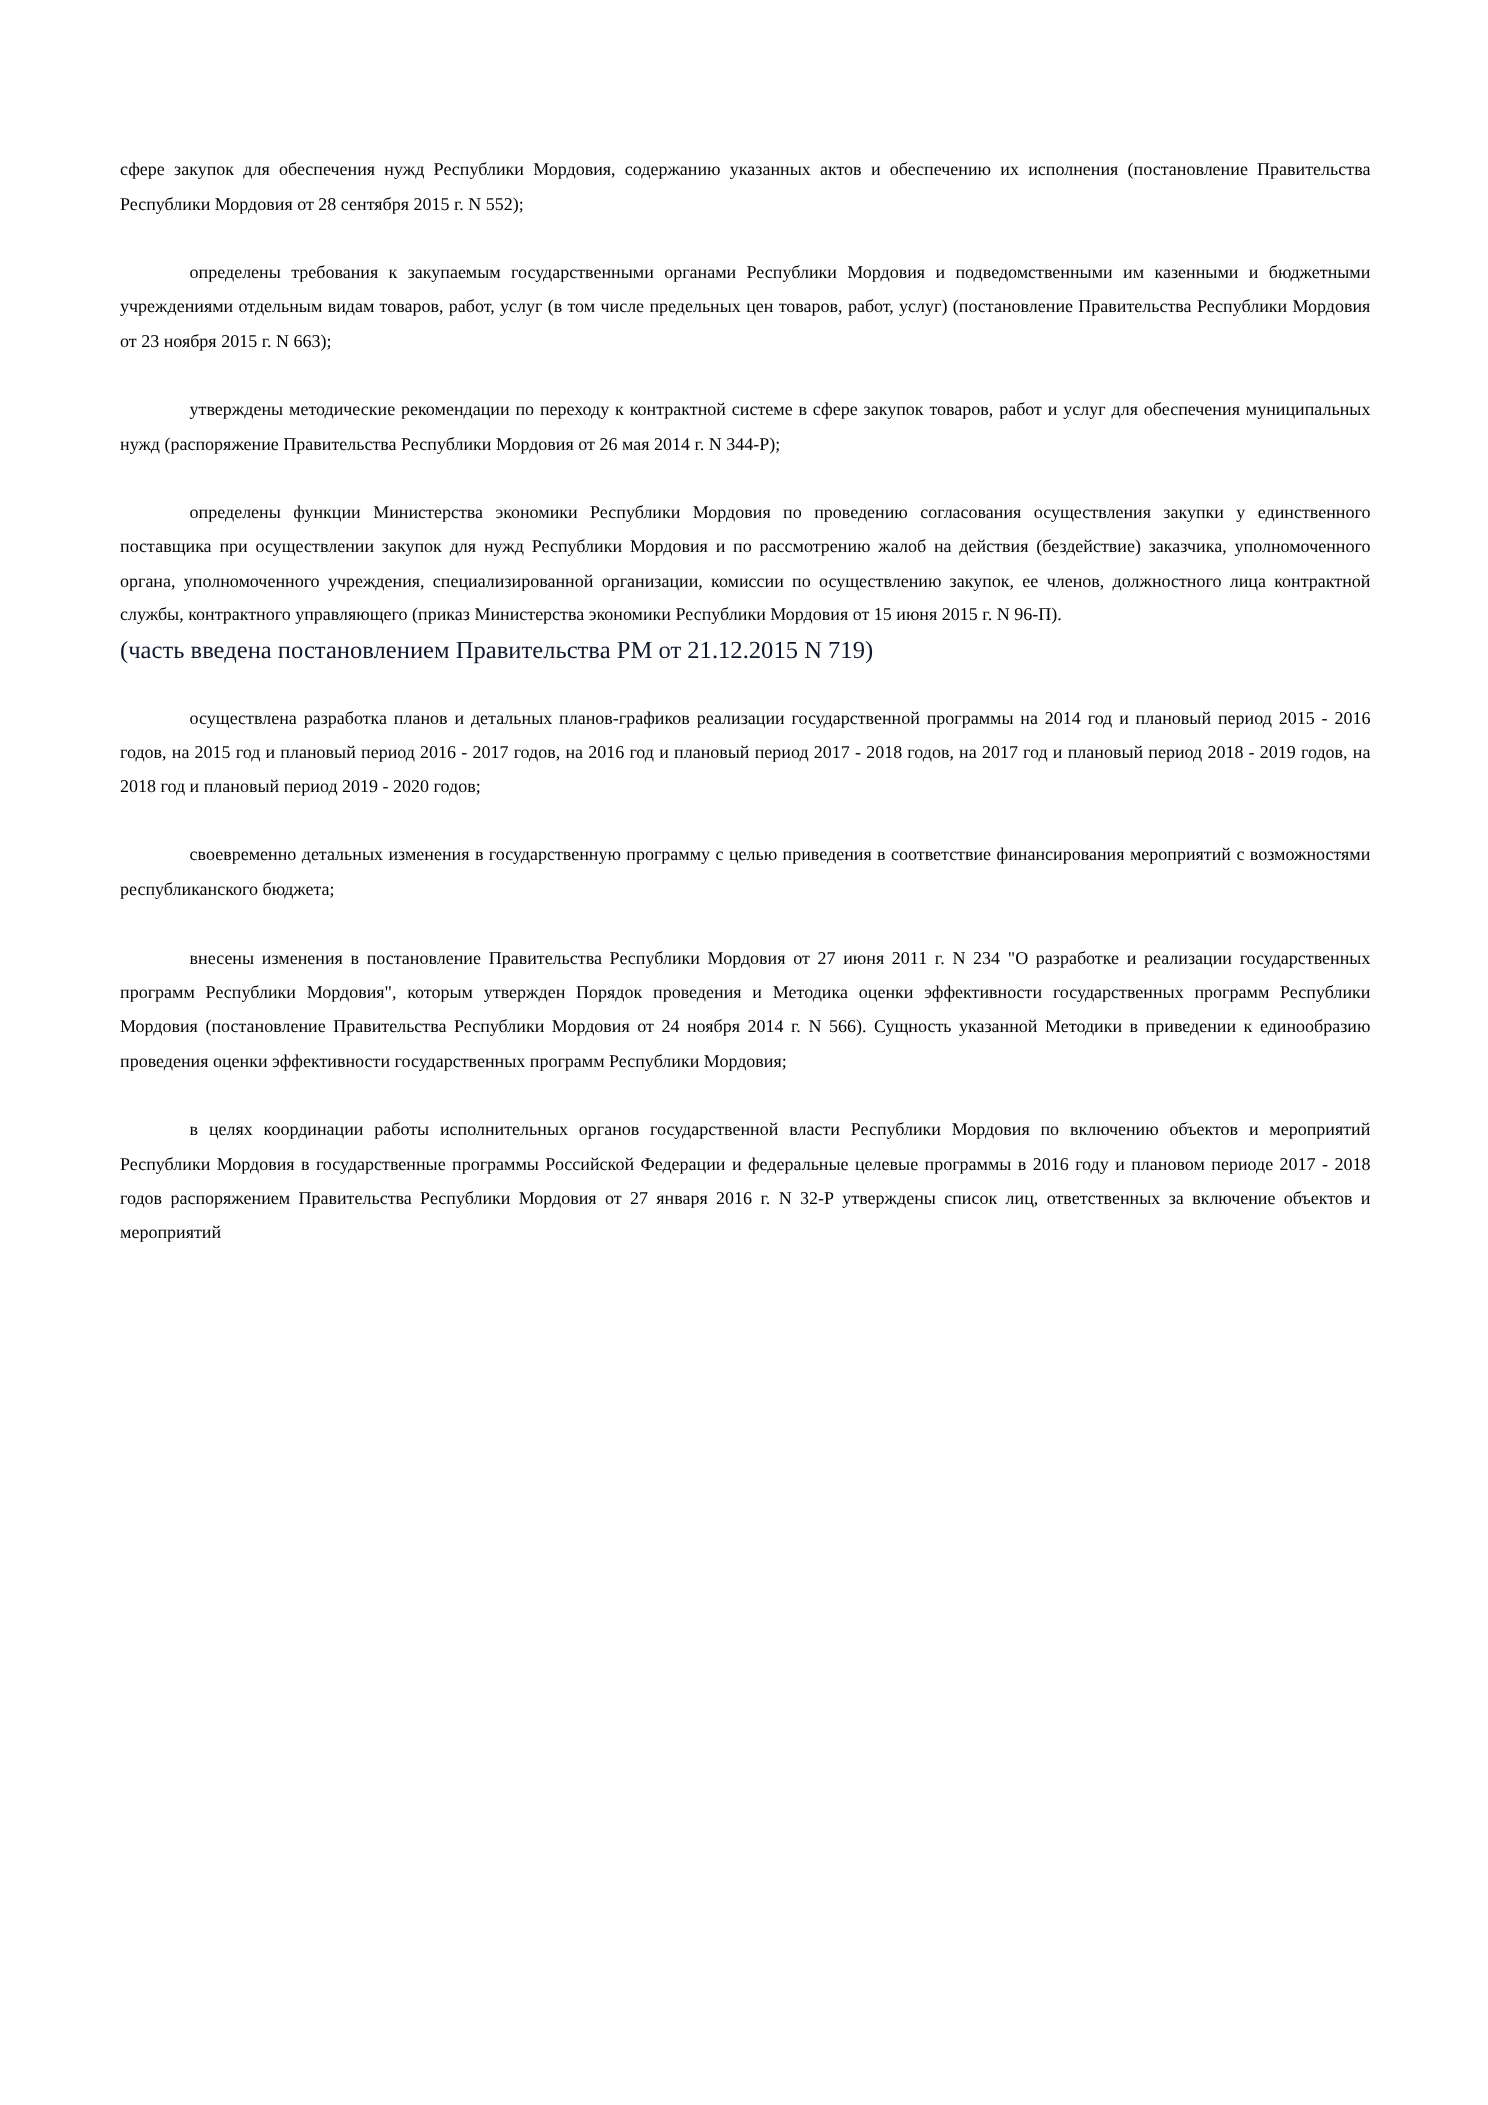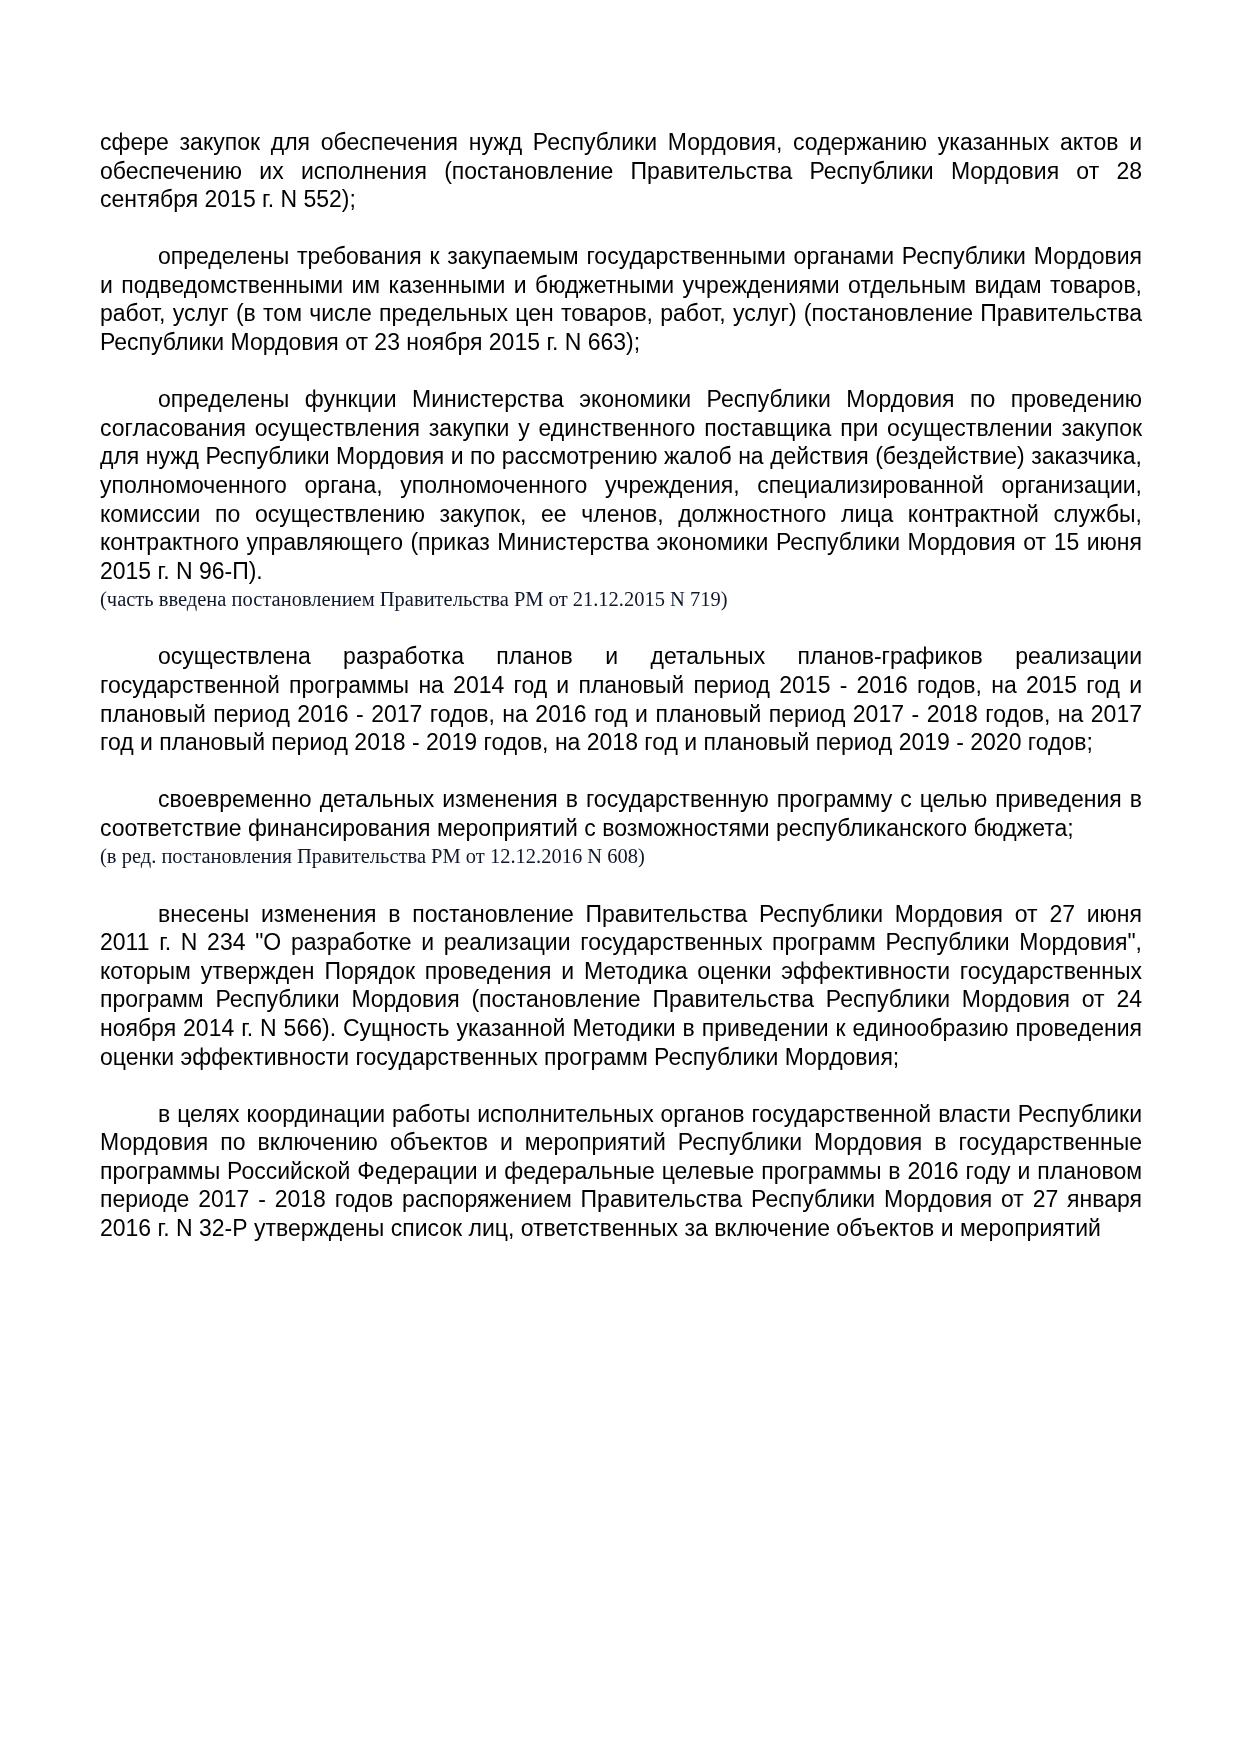--- a/index.html
+++ b/index.html
@@ -17,22 +17,22 @@
     box-sizing: border-box;
     overflow: hidden;
   }
   .content {
     position: absolute;
     left: 100px;
     top: 128px;
     width: 1042px;
   }
   .para {
-    font-family: Liberation Sans, sans-serif;
-    font-size: 23px;
+    font-family: Liberation Serif, serif;
+    font-size: 15px;
     line-height: 28.6px;
     color: #000000;
     text-align: justify;
     text-justify: inter-word;
     margin: 0 0 0 0;
     hyphens: none;
     -webkit-hyphens: none;
   }
   .para.indent {
     text-indent: 58px;
@@ -65,35 +65,37 @@
   <div class="content">
 
     <div class="block">
       <p class="para noindent">сфере закупок для обеспечения нужд Республики Мордовия, содержанию указанных актов и обеспечению их исполнения (постановление Правительства Республики Мордовия от 28 сентября 2015 г. N 552);</p>
     </div>
 
     <div class="block">
       <p class="para indent">определены требования к закупаемым государственными органами Республики Мордовия и подведомственными им казенными и бюджетными учреждениями отдельным видам товаров, работ, услуг (в том числе предельных цен товаров, работ, услуг) (постановление Правительства Республики Мордовия от 23 ноября 2015 г. N 663);</p>
     </div>
 
+    <div class="block">
+      <p class="para indent">утверждены методические рекомендации по переходу к контрактной системе в сфере закупок товаров, работ и услуг для обеспечения муниципальных нужд (распоряжение Правительства Республики Мордовия от 26 мая 2014 г. N 344-Р);</p>
+    </div>
 
 
     <div class="block">
       <p class="para indent">определены функции Министерства экономики Республики Мордовия по проведению согласования осуществления закупки у единственного поставщика при осуществлении закупок для нужд Республики Мордовия и по рассмотрению жалоб на действия (бездействие) заказчика, уполномоченного органа, уполномоченного учреждения, специализированной организации, комиссии по осуществлению закупок, ее членов, должностного лица контрактной службы, контрактного управляющего (приказ Министерства экономики Республики Мордовия от 15 июня 2015 г. N 96-П).</p>
       <p class="subline">(часть введена постановлением Правительства РМ от 21.12.2015 N 719)</p>
     </div>
 
 
     <div class="block">
       <p class="para indent">осуществлена разработка планов и детальных планов-графиков реализации государственной программы на 2014 год и плановый период 2015 - 2016 годов, на 2015 год и плановый период 2016 - 2017 годов, на 2016 год и плановый период 2017 - 2018 годов, на 2017 год и плановый период 2018 - 2019 годов, на 2018 год и плановый период 2019 - 2020 годов;</p>
     </div>
 
     <div class="block">
       <p class="para indent">своевременно детальных изменения в государственную программу с целью приведения в соответствие финансирования мероприятий с возможностями республиканского бюджета;</p>
-      <p class="subline">(в ред. постановления Правительства РМ от 12.12.2016 N 608)</p>
     </div>
 
     <div class="block">
       <p class="para indent">внесены изменения в постановление Правительства Республики Мордовия от 27 июня 2011 г. N 234 "О разработке и реализации государственных программ Республики Мордовия", которым утвержден Порядок проведения и Методика оценки эффективности государственных программ Республики Мордовия (постановление Правительства Республики Мордовия от 24 ноября 2014 г. N 566). Сущность указанной Методики в приведении к единообразию проведения оценки эффективности государственных программ Республики Мордовия;</p>
     </div>
 
     <div class="block">
       <p class="para indent">в целях координации работы исполнительных органов государственной власти Республики Мордовия по включению объектов и мероприятий Республики Мордовия в государственные программы Российской Федерации и федеральные целевые программы в 2016 году и плановом периоде 2017 - 2018 годов распоряжением Правительства Республики Мордовия от 27 января 2016 г. N 32-Р утверждены список лиц, ответственных за включение объектов и мероприятий</p>
     </div>
 

